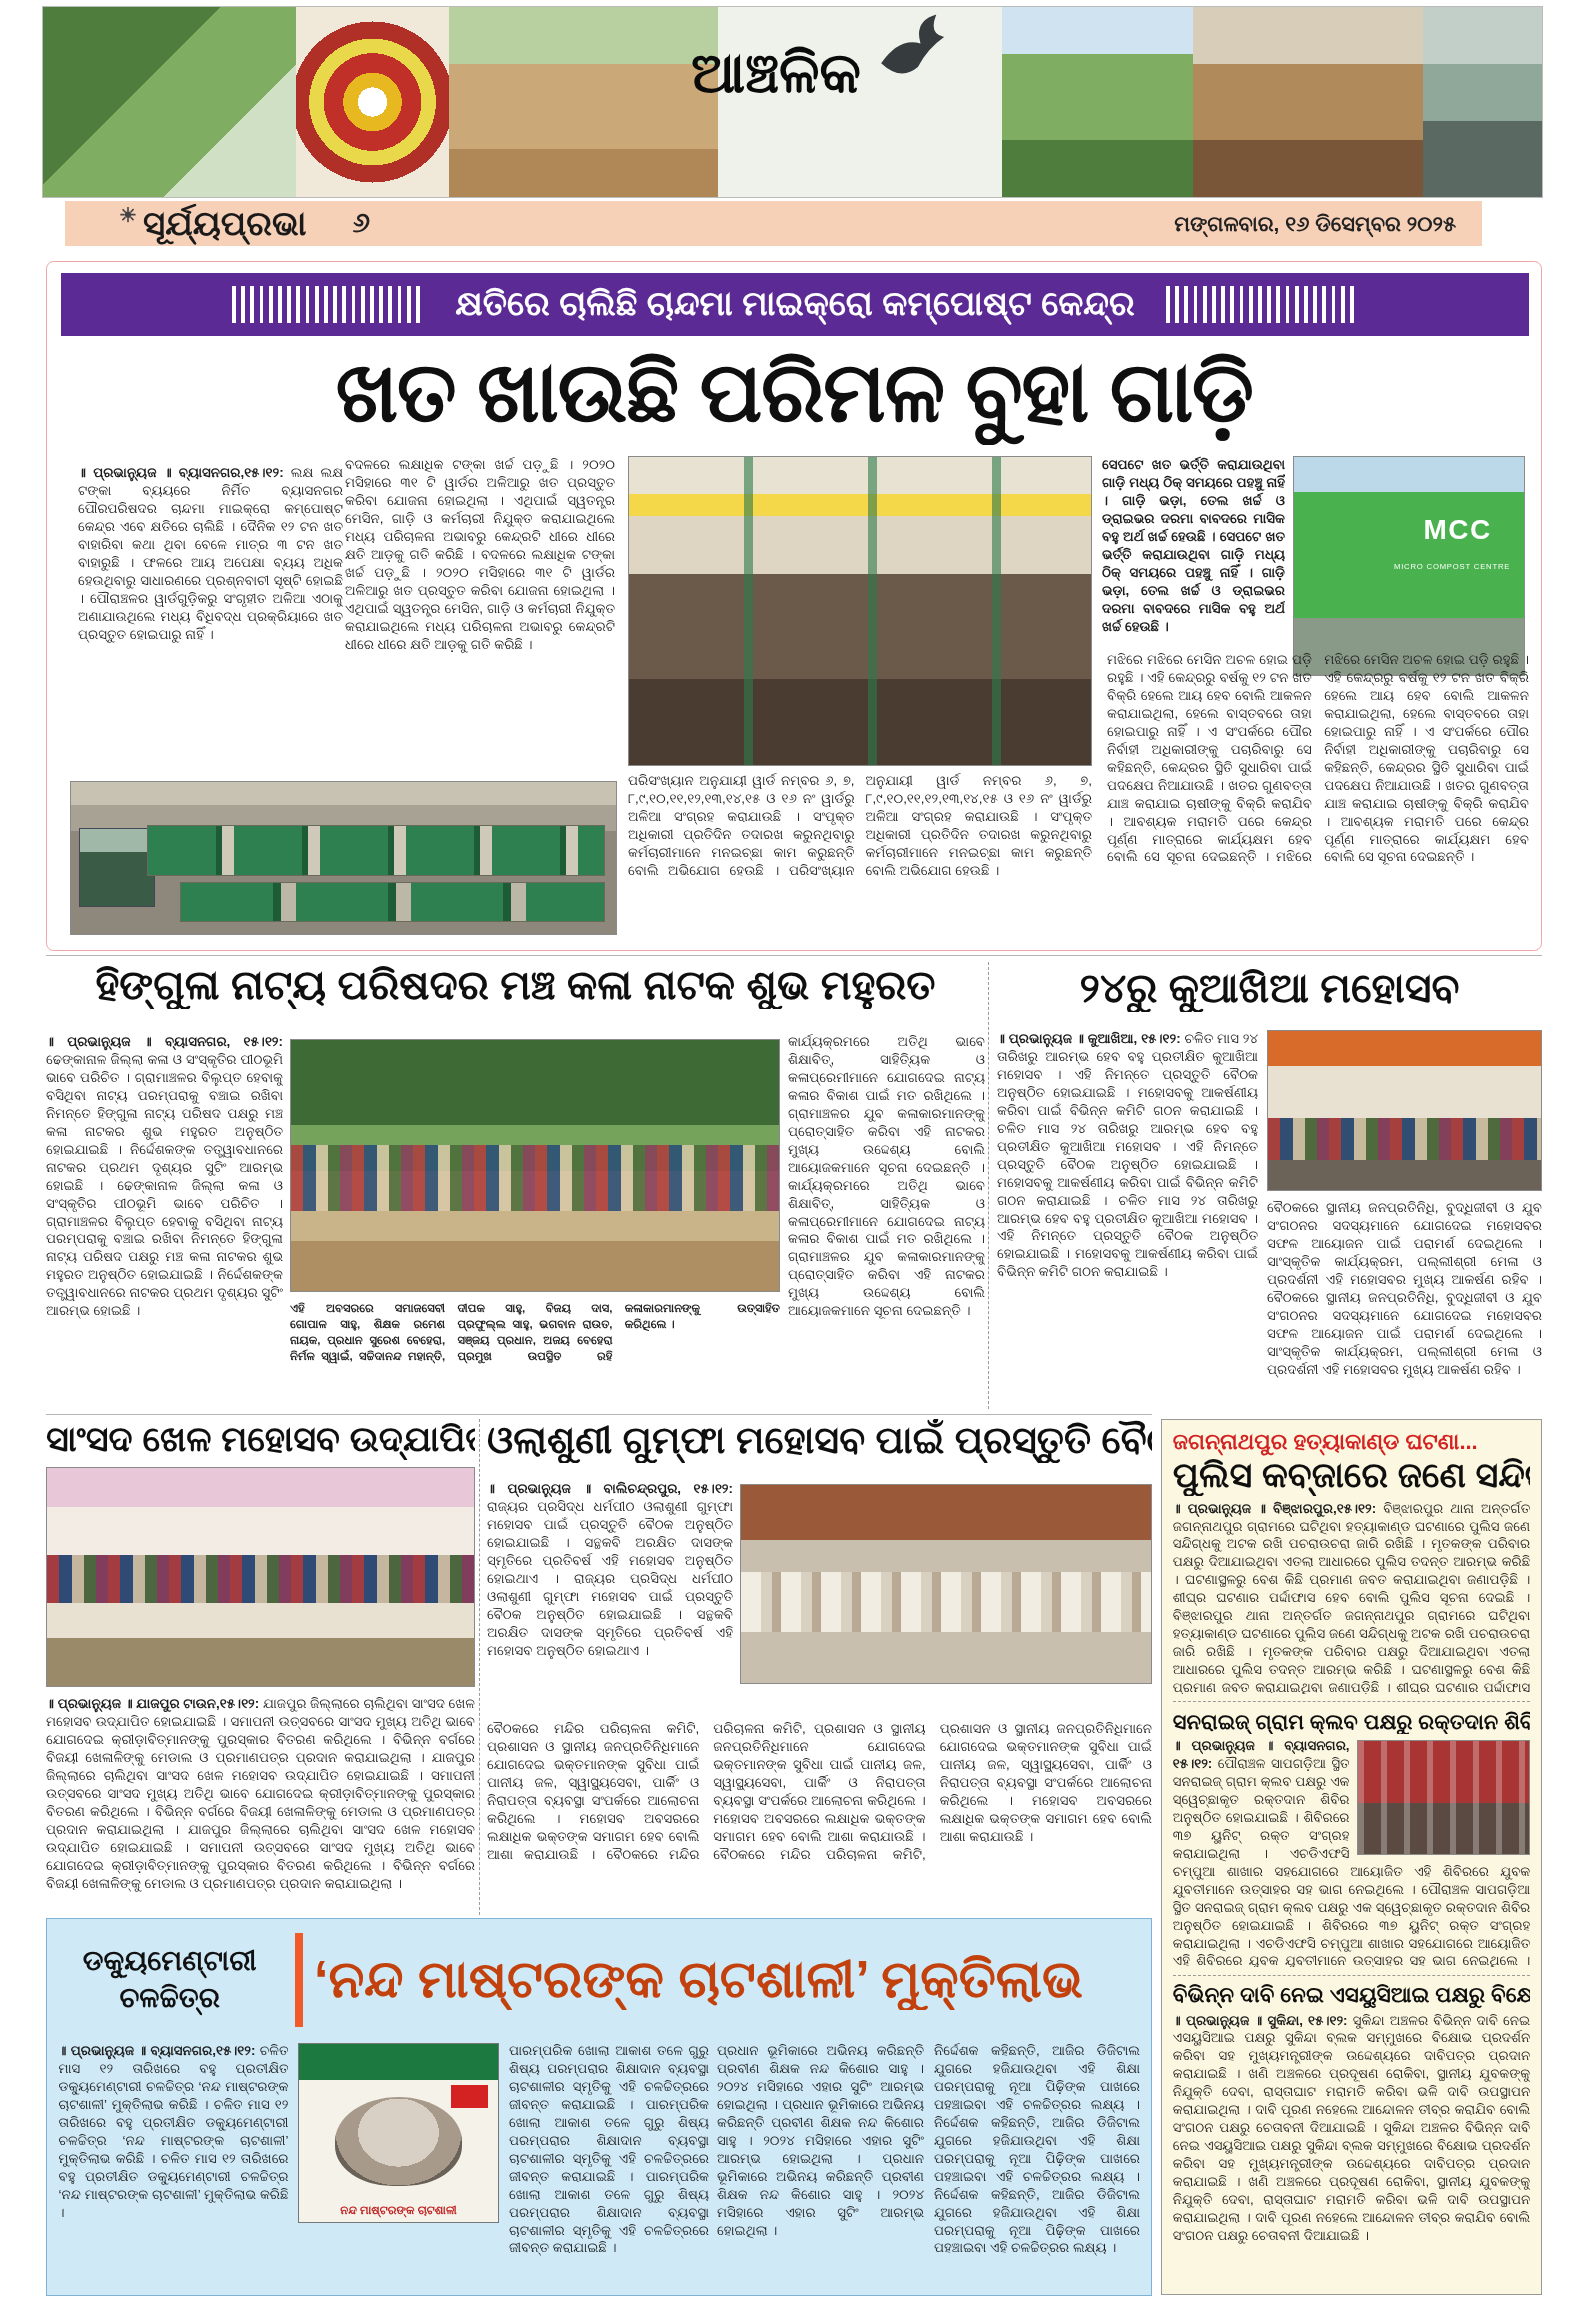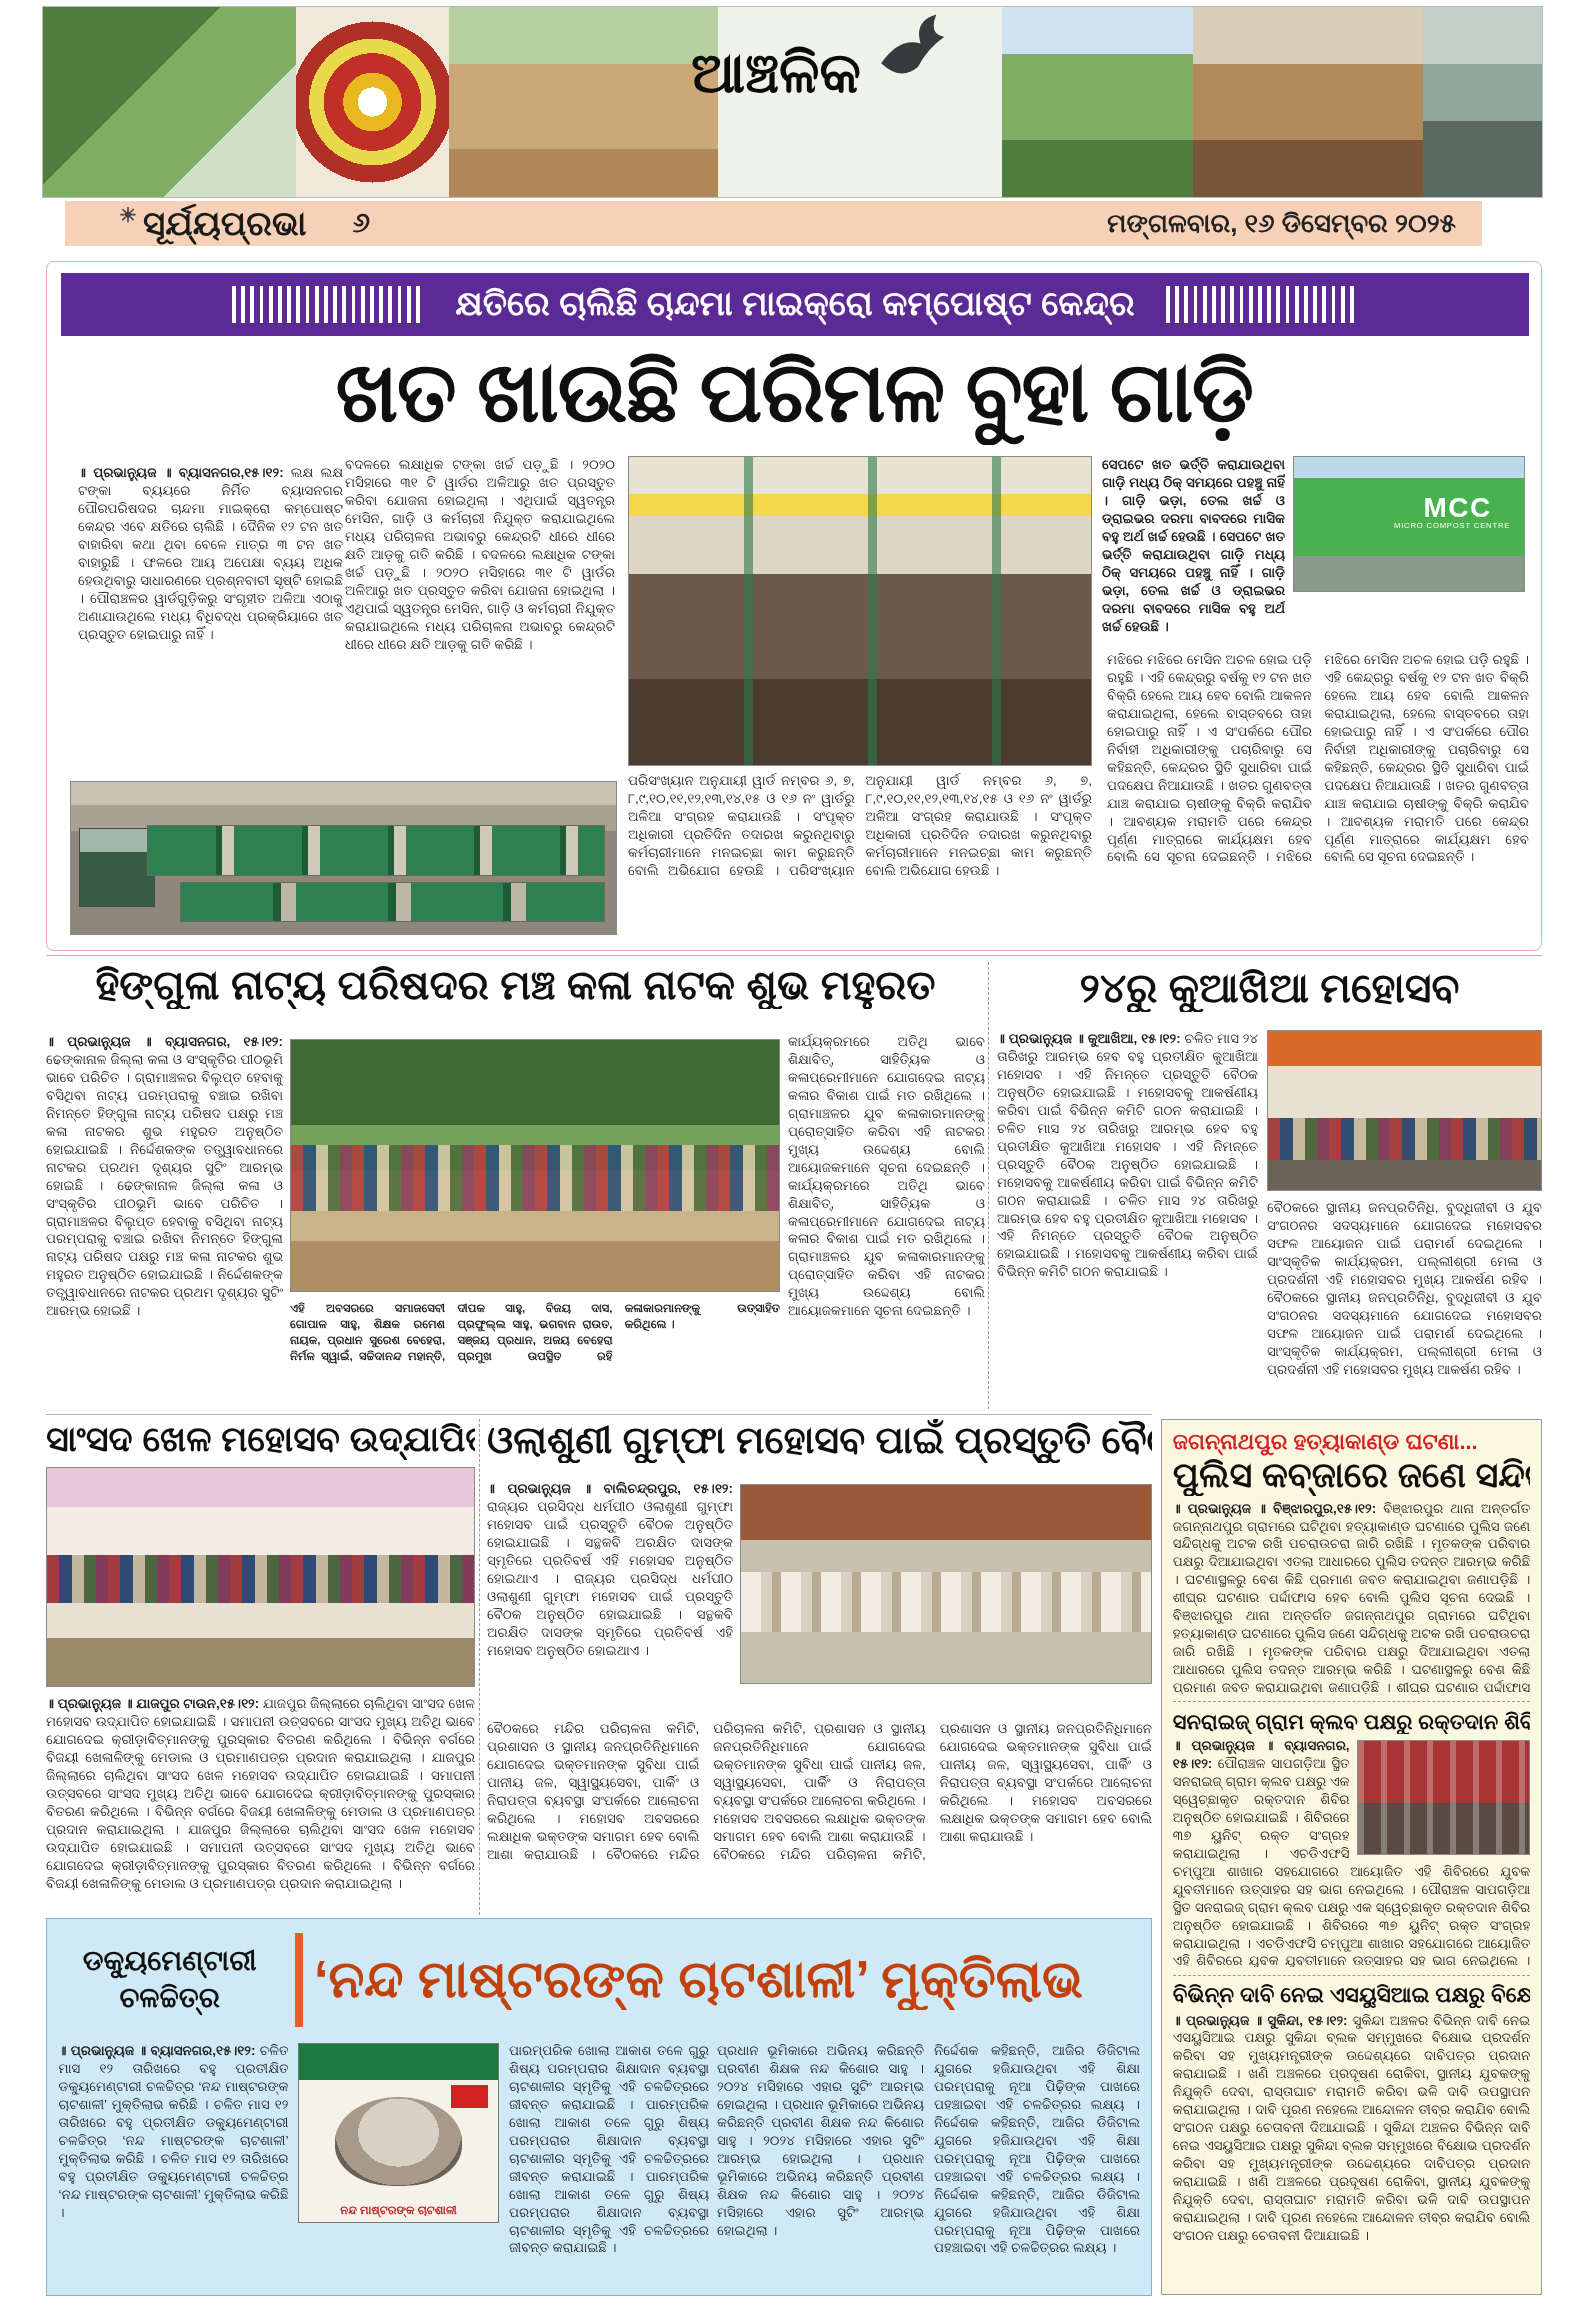--- a/index.html
+++ b/index.html
@@ -12,21 +12,21 @@
   .banner .seg{height:100%;}
   .masthead-title{position:absolute;left:776px;top:28px;transform:translateX(-50%);
       font-size:56px;font-weight:bold;color:#0a0a0a;white-space:nowrap;line-height:1.6;}
   .dove{position:absolute;left:860px;top:7.7px;width:100px;height:84px;opacity:.9;}
 
   .dateline{position:absolute;left:65px;top:201px;width:1417px;height:45px;background:#f7d0b8;
       display:flex;align-items:center;}
   .paper-logo{margin-left:54px;font-size:34px;font-weight:bold;color:#1a1a1a;display:flex;align-items:center;gap:6.1px;}
   .sun{font-size:20px;color:#444;transform:translateY(-9.2px);}
   .pageno{margin-left:46px;font-size:28px;font-weight:bold;color:#222;}
-  .dl-date{margin-left:auto;margin-right:26px;font-size:26px;font-weight:bold;color:#222;}
+  .dl-date{margin-left:auto;margin-right:26px;font-size:21px;font-weight:bold;color:#222;}
 
   
   .txt{position:absolute;text-align:justify;font-size:13.4px;line-height:1.34;color:#1c1c1c;overflow:hidden;}
   .byline{font-weight:bold;}
   .hl{position:absolute;font-weight:bold;color:#0f0f0f;white-space:nowrap;overflow:hidden;text-align:center;}
   .photo{position:absolute;border:0.8px solid #8a8a8a;overflow:hidden;}
   .band{position:absolute;left:0;right:0;height:26%;top:42%;opacity:.85;
         background:repeating-linear-gradient(90deg,#b03a3a 0 12.3px,#274b77 12.3px 24.6px,#d8c9a8 24.6px 37px,#4a6b38 37px 49px,#883a5a 49px 61px);}
   .hsep{position:absolute;left:46px;width:1496px;border-top:1.5px solid #b5b5b5;}
   .vsep{position:absolute;border-left:1.5px dashed #9a9a9a;}
@@ -148,21 +148,21 @@
     <div class="photo ph-machine" style="left:581px;top:194px;width:464px;height:310px;">
       <div class="poles"></div>
     </div>
     <p class="txt" style="left:581px;top:510px;width:464px;height:163px;margin:0;column-count:2;column-gap:10.8px;">
       <span>ପରିସଂଖ୍ୟାନ ଅନୁଯାୟୀ ୱାର୍ଡ ନମ୍ବର ୬, ୭, ୮,୯,୧୦,୧୧,୧୨,୧୩,୧୪,୧୫ ଓ ୧୬ ନଂ ୱାର୍ଡରୁ ଅଳିଆ ସଂଗ୍ରହ କରାଯାଉଛି । ସଂପୃକ୍ତ ଅଧିକାରୀ ପ୍ରତିଦିନ ତଦାରଖ କରୁନଥିବାରୁ କର୍ମଚାରୀମାନେ ମନଇଚ୍ଛା କାମ କରୁଛନ୍ତି ବୋଲି ଅଭିଯୋଗ ହେଉଛି । ପରିସଂଖ୍ୟାନ ଅନୁଯାୟୀ ୱାର୍ଡ ନମ୍ବର ୬, ୭, ୮,୯,୧୦,୧୧,୧୨,୧୩,୧୪,୧୫ ଓ ୧୬ ନଂ ୱାର୍ଡରୁ ଅଳିଆ ସଂଗ୍ରହ କରାଯାଉଛି । ସଂପୃକ୍ତ ଅଧିକାରୀ ପ୍ରତିଦିନ ତଦାରଖ କରୁନଥିବାରୁ କର୍ମଚାରୀମାନେ ମନଇଚ୍ଛା କାମ କରୁଛନ୍ତି ବୋଲି ଅଭିଯୋଗ ହେଉଛି ।</span>
     </p>
 
     <p class="txt" style="left:1055px;top:194px;width:183px;height:184px;margin:0;font-weight:bold;">
       <span>ସେପଟେ ଖତ ଭର୍ତ୍ତି କରାଯାଉଥିବା ଗାଡ଼ି ମଧ୍ୟ ଠିକ୍ ସମୟରେ ପହଞ୍ଚୁ ନାହିଁ । ଗାଡ଼ି ଭଡ଼ା, ତେଲ ଖର୍ଚ୍ଚ ଓ ଡ୍ରାଇଭର ଦରମା ବାବଦରେ ମାସିକ ବହୁ ଅର୍ଥ ଖର୍ଚ୍ଚ ହେଉଛି । ସେପଟେ ଖତ ଭର୍ତ୍ତି କରାଯାଉଥିବା ଗାଡ଼ି ମଧ୍ୟ ଠିକ୍ ସମୟରେ ପହଞ୍ଚୁ ନାହିଁ । ଗାଡ଼ି ଭଡ଼ା, ତେଲ ଖର୍ଚ୍ଚ ଓ ଡ୍ରାଇଭର ଦରମା ବାବଦରେ ମାସିକ ବହୁ ଅର୍ଥ ଖର୍ଚ୍ଚ ହେଉଛି ।</span>
     </p>
-    <div class="photo ph-mcc" style="left:1246px;top:194px;width:232px;height:136px;">
+    <div class="photo ph-mcc" style="left:1246px;top:194px;width:232px;height:220px;">
       <span class="mcc-label">MCC</span>
       <span class="mcc-sub">MICRO COMPOST CENTRE</span>
     </div>
     <p class="txt" style="left:1055px;top:384px;width:422px;height:287px;margin:5px;column-count:2;column-gap:12.3px;">
       <span>ମଝିରେ ମଝିରେ ମେସିନ ଅଚଳ ହୋଇ ପଡ଼ି ରହୁଛି । ଏହି କେନ୍ଦ୍ରରୁ ବର୍ଷକୁ ୧୨ ଟନ ଖତ ବିକ୍ରି ହେଲେ ଆୟ ହେବ ବୋଲି ଆକଳନ କରାଯାଇଥିଲା, ହେଲେ ବାସ୍ତବରେ ତାହା ହୋଇପାରୁ ନାହିଁ । ଏ ସଂପର୍କରେ ପୌର ନିର୍ବାହୀ ଅଧିକାରୀଙ୍କୁ ପଚାରିବାରୁ ସେ କହିଛନ୍ତି, କେନ୍ଦ୍ରର ସ୍ଥିତି ସୁଧାରିବା ପାଇଁ ପଦକ୍ଷେପ ନିଆଯାଉଛି । ଖତର ଗୁଣବତ୍ତା ଯାଞ୍ଚ କରାଯାଇ ଚାଷୀଙ୍କୁ ବିକ୍ରି କରାଯିବ । ଆବଶ୍ୟକ ମରାମତି ପରେ କେନ୍ଦ୍ର ପୂର୍ଣ୍ଣ ମାତ୍ରାରେ କାର୍ଯ୍ୟକ୍ଷମ ହେବ ବୋଲି ସେ ସୂଚନା ଦେଇଛନ୍ତି । ମଝିରେ ମଝିରେ ମେସିନ ଅଚଳ ହୋଇ ପଡ଼ି ରହୁଛି । ଏହି କେନ୍ଦ୍ରରୁ ବର୍ଷକୁ ୧୨ ଟନ ଖତ ବିକ୍ରି ହେଲେ ଆୟ ହେବ ବୋଲି ଆକଳନ କରାଯାଇଥିଲା, ହେଲେ ବାସ୍ତବରେ ତାହା ହୋଇପାରୁ ନାହିଁ । ଏ ସଂପର୍କରେ ପୌର ନିର୍ବାହୀ ଅଧିକାରୀଙ୍କୁ ପଚାରିବାରୁ ସେ କହିଛନ୍ତି, କେନ୍ଦ୍ରର ସ୍ଥିତି ସୁଧାରିବା ପାଇଁ ପଦକ୍ଷେପ ନିଆଯାଉଛି । ଖତର ଗୁଣବତ୍ତା ଯାଞ୍ଚ କରାଯାଇ ଚାଷୀଙ୍କୁ ବିକ୍ରି କରାଯିବ । ଆବଶ୍ୟକ ମରାମତି ପରେ କେନ୍ଦ୍ର ପୂର୍ଣ୍ଣ ମାତ୍ରାରେ କାର୍ଯ୍ୟକ୍ଷମ ହେବ ବୋଲି ସେ ସୂଚନା ଦେଇଛନ୍ତି ।</span>
     </p>
   </div>
 
   <div class="hsep" style="top:955px;"></div>
 

